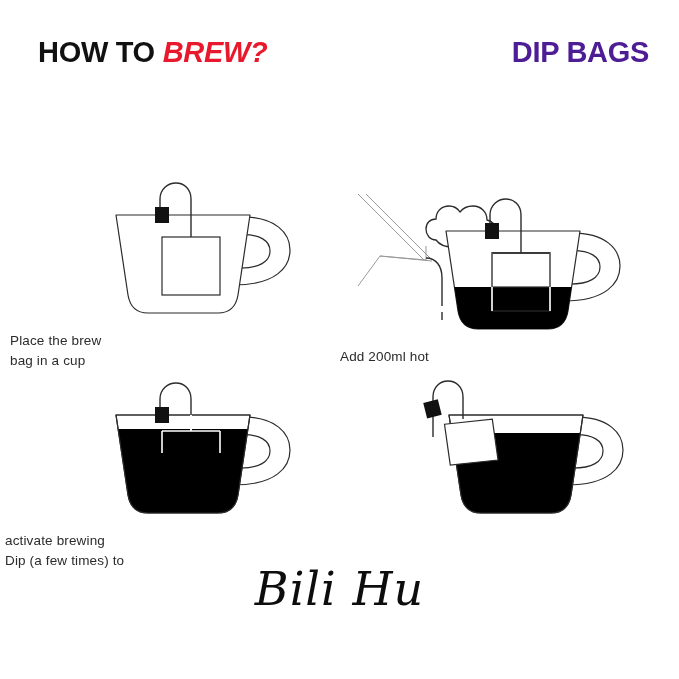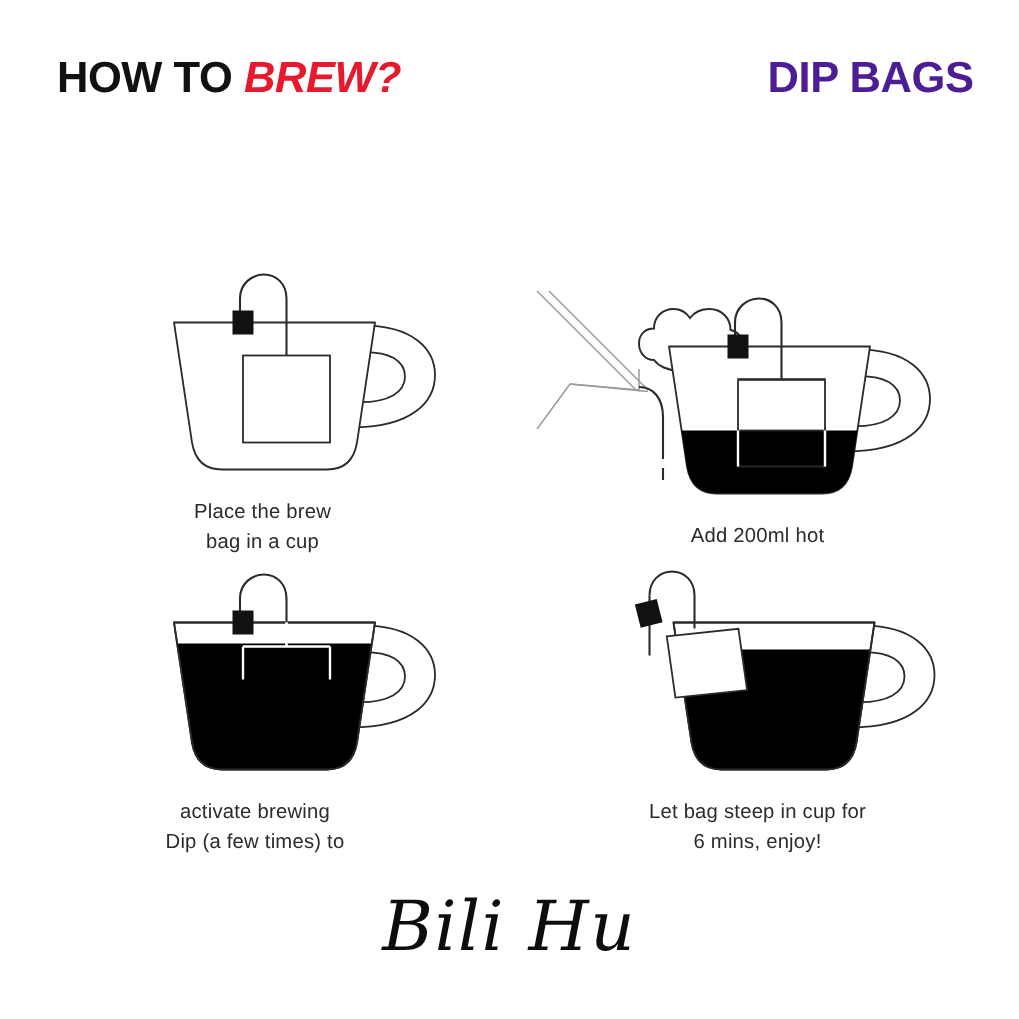--- a/index.html
+++ b/index.html
@@ -25,39 +25,38 @@
     font-size:29px;font-weight:bold;letter-spacing:-0.3px;
     color:#4c1d95;white-space:nowrap;
   }
 
   
   .step{position:absolute;width:330px;}
   .step .art{position:relative;width:330px;height:150px;}
   .step .art svg{position:absolute;left:0;top:0;}
   .caption{
     margin-top:6px;
-    text-align:center;
     font-size:13.5px;
     line-height:1.45;
     color:#2b2b2b;
     letter-spacing:0.15px;
   }
   .caption span{display:block;}
 
   #step-1{left:10px;top:175px;}
   #step-2{left:340px;top:191px;}
   #step-3{left:5px;top:375px;}
   #step-4{left:340px;top:375px;}
 
   
   #step-2 .art{height:150px;}
 
   
   .logo{
-    position:absolute;left:0;top:565px;width:679px;text-align:center;margin-top:28px;
+    position:absolute;left:0;top:565px;width:679px;text-align:center;
   }
   .logo-word{
     font-family:"DejaVu Serif", serif;
     font-style:italic;
     font-size:46px;
     color:#0d0d0d;
     letter-spacing:1px;
     line-height:1.05;
   }
   .logo-sub{
@@ -203,23 +202,19 @@
         </g>
         <path d="M109,40 L243,40 L231,120 C229,132 222,138 211,138 L141,138 C130,138 123,132 121,120 Z" fill="none" stroke="#2b2b2b" stroke-width="1.2" stroke-linejoin="round"></path>
 
         <path d="M93,22 C93,12 100,6 108,6 C116,6 123,12 123,22 L123,44" fill="none" stroke="#2b2b2b" stroke-width="1.4"></path>
         <path d="M93,22 L93,62" fill="none" stroke="#2b2b2b" stroke-width="1.4"></path>
         <rect x="85" y="26" width="15" height="16" fill="#111111" transform="rotate(-14 92 34)"></rect>
 
         <path d="M103,52 L150,42 L160,82 L113,92 Z" fill="#ffffff" stroke="#2b2b2b" stroke-width="1.2" transform="rotate(6 130 65)"></path>
       </svg>
     </div>
-    <div class="caption">
-      <span>Let bag steep in cup for</span>
-      <span>6 mins, enjoy!</span>
-    </div>
   </div>
 
   <div class="logo">
     <div class="logo-word">Bili Hu</div>
   </div>
 
 </div>
 
 </body></html>

